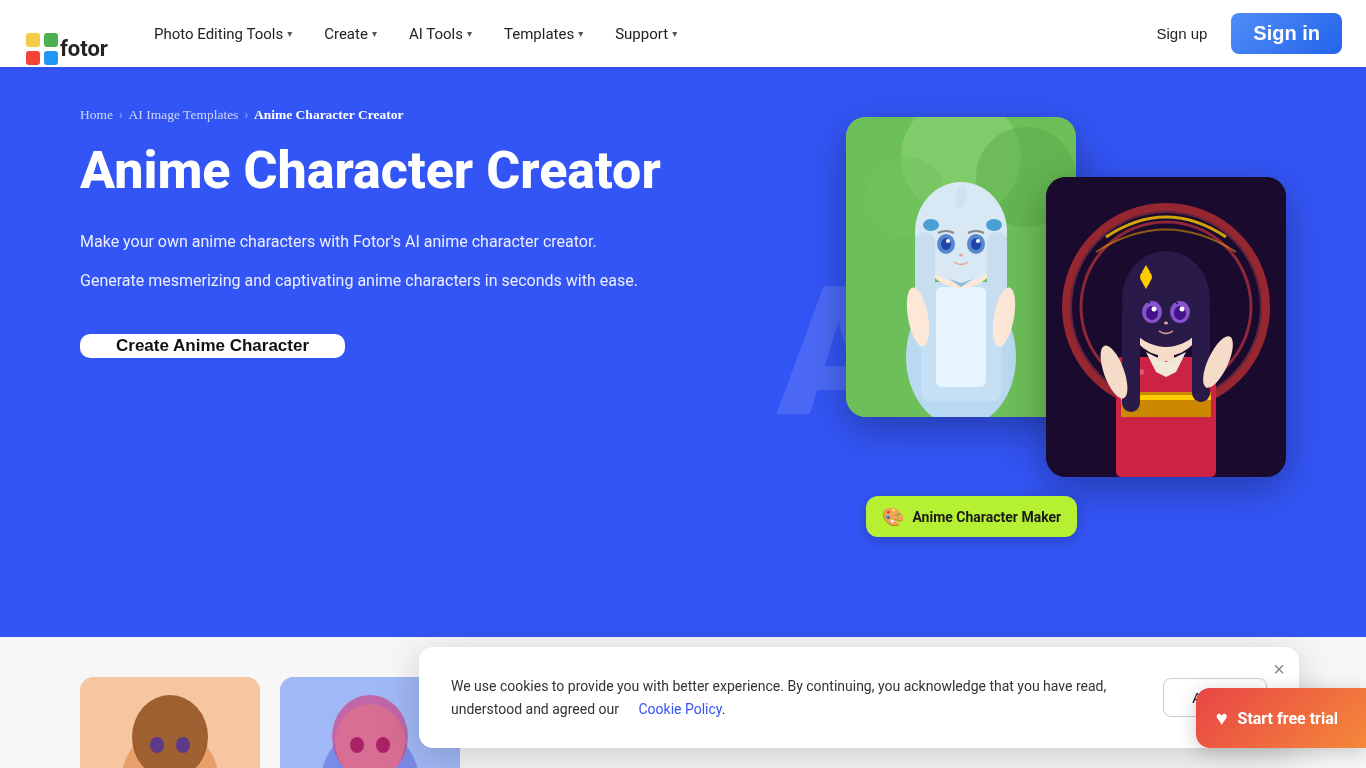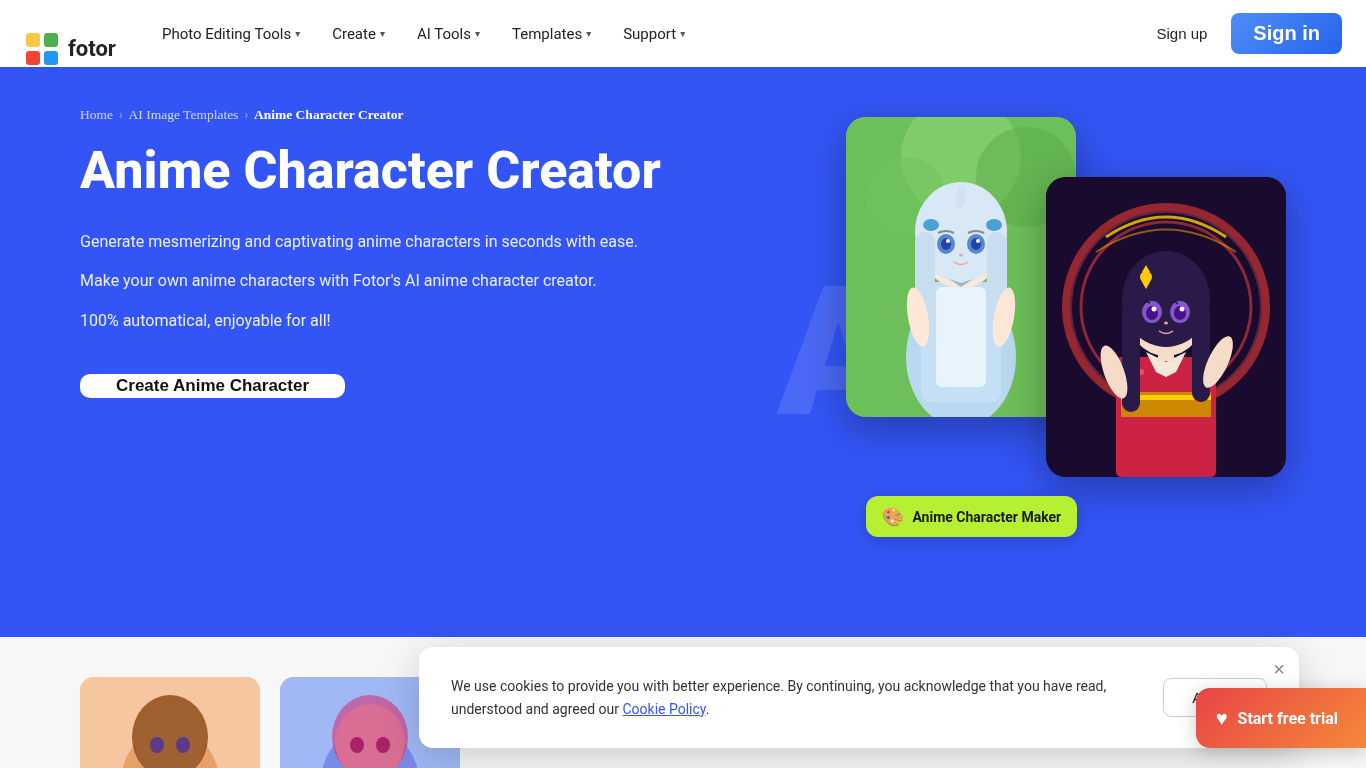--- a/index.html
+++ b/index.html
@@ -12,21 +12,20 @@
       background: #fff;
       height: 67px;
       padding: 0 24px;
       box-shadow: 0 1px 4px rgba(0,0,0,0.08);
       position: relative;
       z-index: 100;
     }
     .logo-area {
       display: flex;
       align-items: center;
-      gap: 8px;
       margin-right: 32px;
       text-decoration: none;
       margin-top: 30px;
     }
     .logo-icon {
       width: 36px;
       height: 36px;
     }
     .logo-text {
       font-size: 22px;
@@ -246,22 +245,22 @@
       pointer-events: all;
     }
     .cookie-text {
       flex: 1;
       font-size: 14px;
       color: #333;
       line-height: 1.6;
     }
     .cookie-link {
       color: #3355f5;
-      text-decoration: underline;
-      cursor: pointer;
+      cursor: pointer;
+      margin-left: 16px;
     }
     .cookie-close {
       position: absolute;
       top: 12px;
       right: 14px;
       background: none;
       border: none;
       font-size: 20px;
       color: #888;
       cursor: pointer;
@@ -355,23 +354,22 @@
       <span class="breadcrumb-item">AI Image Templates</span>
       <span class="breadcrumb-sep">›</span>
       <span class="breadcrumb-item active">Anime Character Creator</span>
     </div>
 
     
     <h1 class="hero-title">
       <span>Anime Character Creator</span><br>
     </h1>
 
+    <p class="hero-desc">Make your own anime characters with Fotor's AI anime character creator.</p>
     <p class="hero-desc">Generate mesmerizing and captivating anime characters in seconds with ease.</p>
-    <p class="hero-desc">Make your own anime characters with Fotor's AI anime character creator.</p>
-    <p class="hero-desc">100% automatical, enjoyable for all!</p>
 
     <button class="btn-create">Create Anime Character</button>
   </div>
 
   <div class="ai-watermark">AI</div>
 
   <div class="hero-images">
 
     <div class="anime-card anime-card-1">
       <svg viewBox="0 0 230 300" xmlns="http://www.w3.org/2000/svg">

